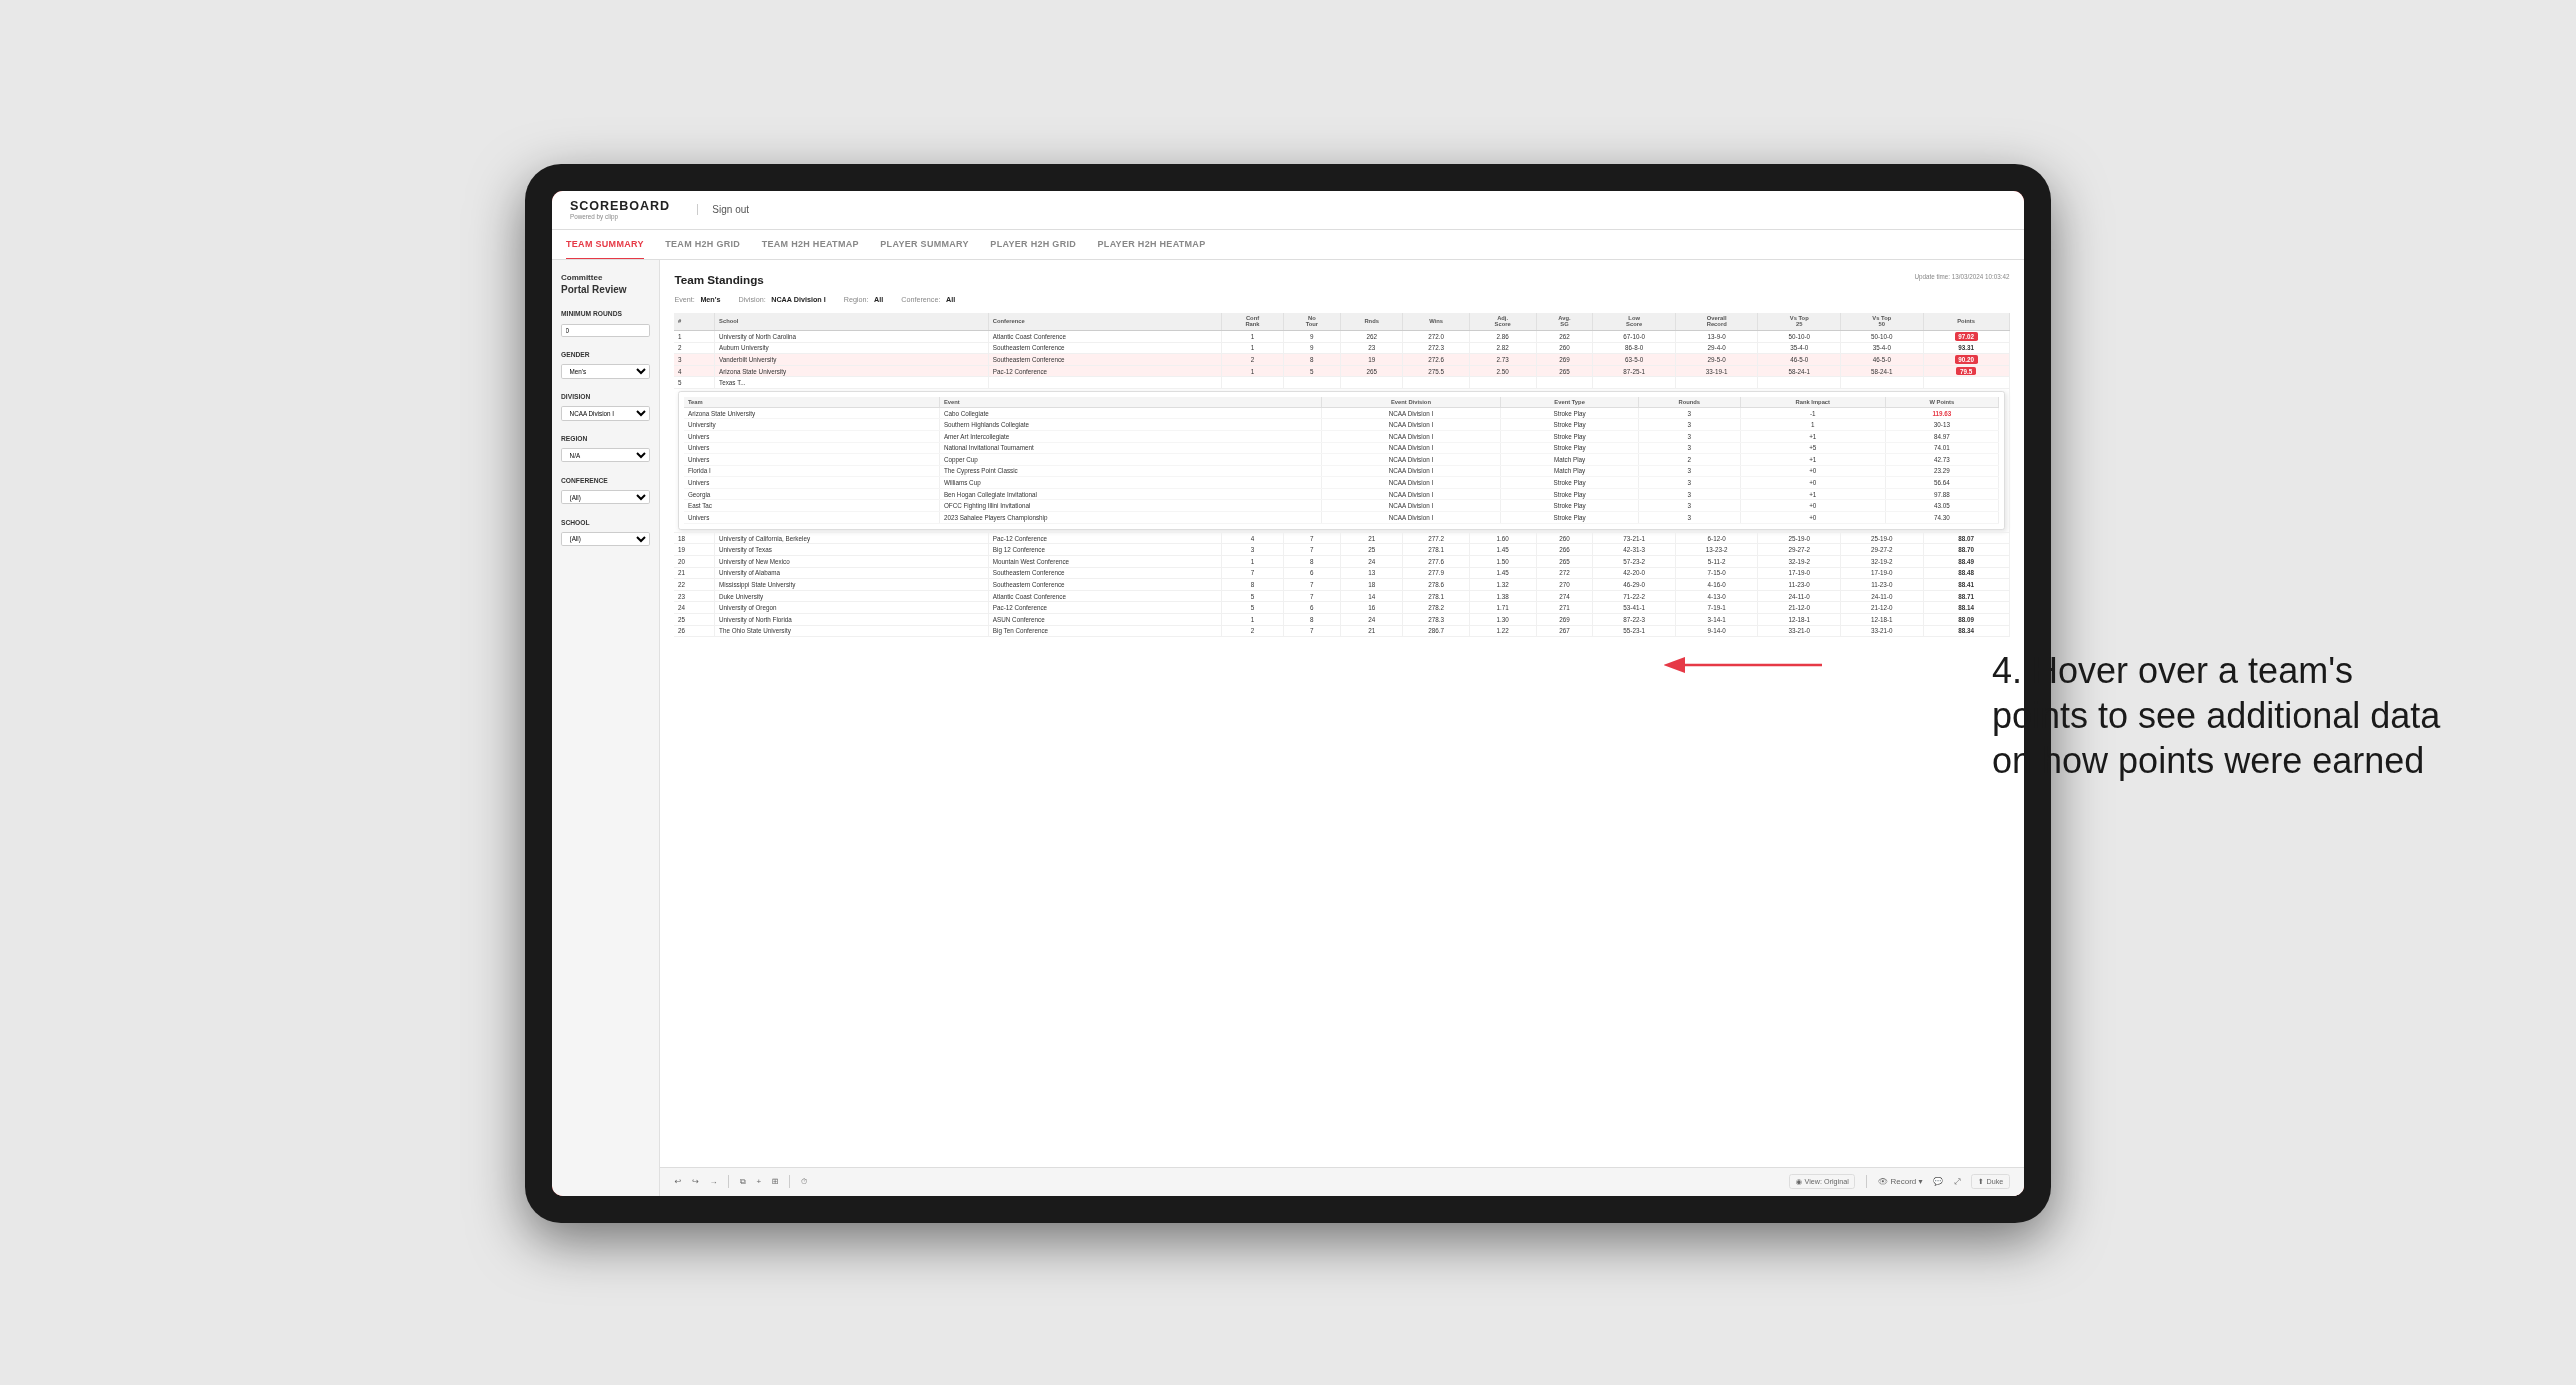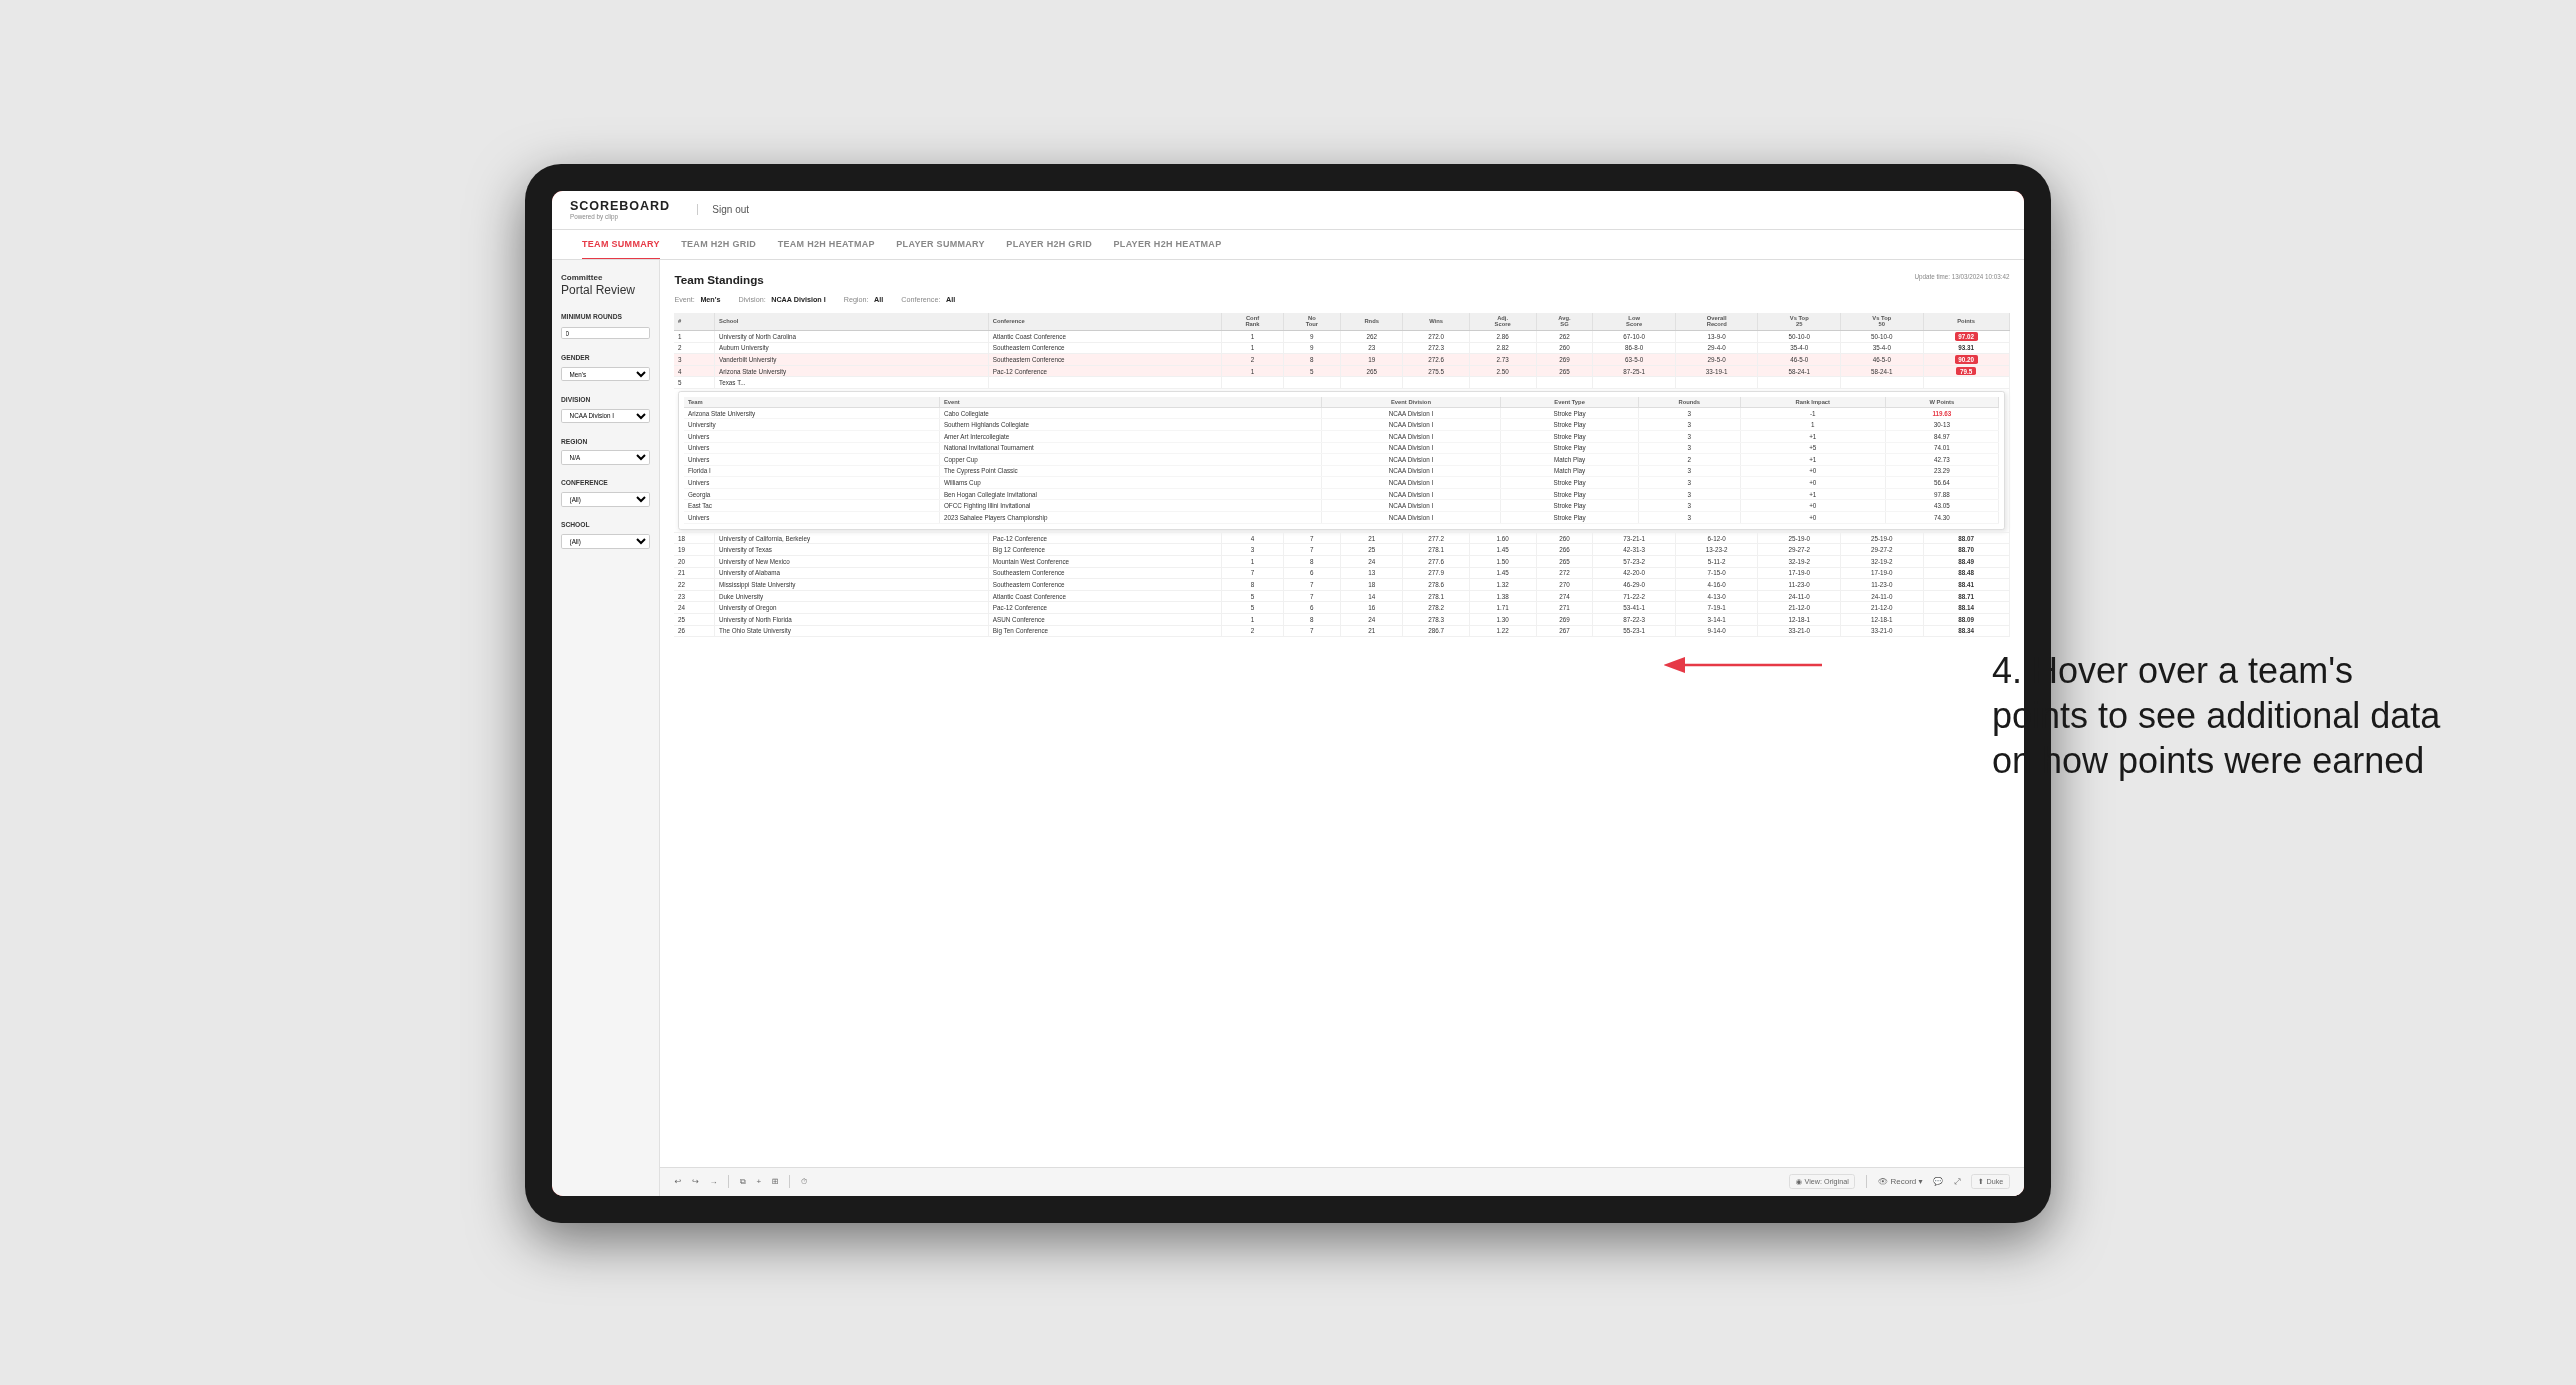--- a/index.html
+++ b/index.html
@@ -87,21 +87,21 @@
       border-left: 0.9px solid #ccc;
       padding-left: 14.4px;
     }
 
     
     .sub-nav {
       background: #ffffff;
       border-bottom: 0.9px solid #ddd;
       display: flex;
       align-items: center;
-      padding: 0 30px;
+      padding: 0 14px;
       height: 30.5px;
       flex-shrink: 0;
     }
     .sub-nav-item {
       font-size: 9px;
       font-weight: 600;
       color: #888;
       cursor: pointer;
       margin-right: 21.5px;
       text-transform: uppercase;
@@ -293,21 +293,21 @@
       <span class="sub-nav-item">PLAYER SUMMARY</span>
       <span class="sub-nav-item">PLAYER H2H GRID</span>
       <span class="sub-nav-item">PLAYER H2H HEATMAP</span>
     </div>
 
     <div class="main-content">
 
       <div class="sidebar">
         <div>
           <div style="font-size:8px;font-weight:700;color:#333;line-height:1.3;">Committee</div>
-          <div style="font-size:12px;font-weight:400;color:#333;line-height:1.3;">Portal Review</div>
+          <div style="font-size:10px;font-weight:700;color:#333;line-height:1.3;">Portal Review</div>
         </div>
 
         <div>
           <div class="sidebar-section-title">Minimum Rounds</div>
           <input class="sidebar-input" type="text" value="0" style="">
         </div>
 
         <div>
           <div class="sidebar-section-title">Gender</div>
           <select class="sidebar-select">

